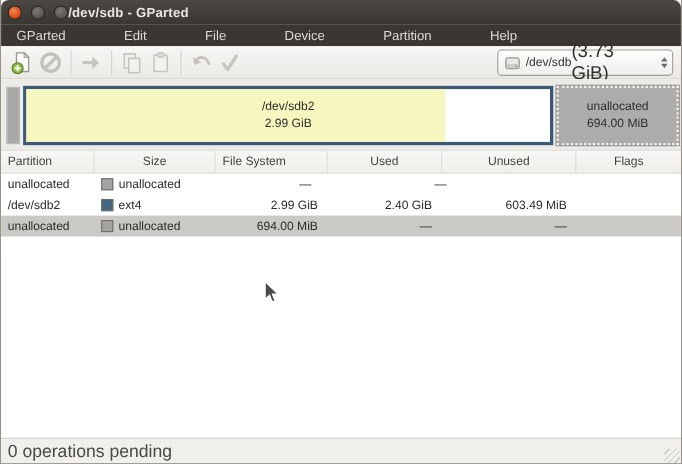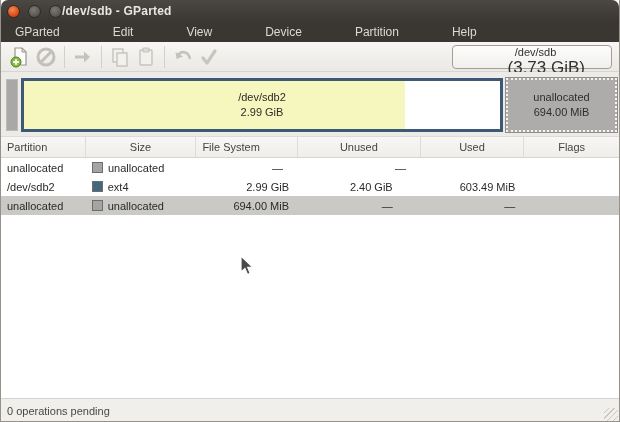--- a/index.html
+++ b/index.html
@@ -36,21 +36,21 @@
     border-bottom: 1px solid #d8d5d0;
     display: flex; align-items: center; padding-left: 6px; position: relative;
   }
   .tool-btn { width: 26px; height: 26px; display: flex; align-items: center; justify-content: center; }
   .tool-sep { width: 1px; height: 22px; background: #d4d1cb; margin: 0 5px; }
 
   .device-combo {
     position: absolute; right: 7px; top: 3px; height: 24px; width: 160px;
     background: linear-gradient(#fdfdfc, #f0efec);
     border: 1px solid #a39f98; border-radius: 4px;
-    display: flex; align-items: center; padding: 0 4px 0 6px; flex-direction: column;
+    display: flex; align-items: center; padding: 0 4px 0 6px;
   }
   .device-combo .combo-label { font-size: 11px; color: #33312e; margin-left: 5px; }
   .device-combo .combo-size  { font-size: 17px; color: #33312e; margin-left: auto; margin-right: 22px; }
   .spinner { display:flex; flex-direction: column; align-items:center; justify-content:center; gap:2px; }
   .spinner i { width:0; height:0; border-left:3px solid transparent; border-right:3px solid transparent; display:block; }
   .spin-up   { border-bottom: 4px solid #6e6b66; }
   .spin-down { border-top: 4px solid #6e6b66; }
 
   
   .graphic-panel { height: 65px; background: #edebe8; border-bottom: 1px solid #dddbd7; position: relative; }
@@ -91,21 +91,21 @@
   .td.right { justify-content: flex-end; padding-right: 9px; }
   .fs-swatch { width: 11px; height: 11px; border: 1px solid #6e6d6b; margin-right: 5px; flex: none; }
   .sw-gray { background: #a5a4a2; }
   .sw-ext4 { background: #43687f; }
 
   
   .statusbar {
     height: 25px; background: #f0efec; border-top: 1px solid #d5d3cf;
     display: flex; align-items: center; padding-left: 6px; position: relative;
   }
-  .status-text { font-size: 11px; color: #4a4945; }
+  .status-text { font-size: 16px; color: #4a4945; }
   .resize-grip {
     position: absolute; right: 1px; bottom: 1px; width: 14px; height: 14px;
     background: repeating-linear-gradient(135deg, transparent 0 3px, #c9c7c2 3px 4px);
   }
 
   .cursor { position: absolute; left: 238px; top: 255px; z-index: 10; }
 </style>
 </head>
 <body>
 
@@ -114,21 +114,21 @@
   <div class="titlebar">
     <div class="win-btn btn-close"></div>
     <div class="win-btn btn-min"></div>
     <div class="win-btn btn-max"></div>
     <div class="title-text">/dev/sdb - GParted</div>
   </div>
 
   <div class="menubar">
     <div class="menu-item">GParted</div>
     <div class="menu-item">Edit</div>
-    <div class="menu-item">View</div>
+    <div class="menu-item">File</div>
     <div class="menu-item">Device</div>
     <div class="menu-item">Partition</div>
     <div class="menu-item">Help</div>
   </div>
 
   <div class="toolbar">
     <div class="tool-btn">
       <svg width="22" height="22" viewBox="0 0 22 22">
         <path d="M6 2 h7 l4 4 v13 h-11 z" fill="#fdfdfb" stroke="#9a968e" stroke-width="1.2"></path>
         <path d="M13 2 l4 4 h-4 z" fill="#e4e2dc" stroke="#9a968e" stroke-width="1"></path>
@@ -202,22 +202,22 @@
     <div class="ga-unalloc">
       <span>unallocated</span>
       <span>694.00 MiB</span>
     </div>
   </div>
 
   <div class="thead">
     <div class="th left c-partition">Partition</div>
     <div class="th center c-size">Size</div>
     <div class="th left c-fs">File System</div>
+    <div class="th center c-used">Used</div>
     <div class="th center c-unused">Unused</div>
-    <div class="th center c-used">Used</div>
     <div class="th center c-flags">Flags</div>
   </div>
 
   <div class="tbody">
 
     <div class="trow">
       <div class="td left c-partition">unallocated</div>
       <div class="td left c-fs">
         <span class="fs-swatch sw-gray"></span>
         <span>unallocated</span>

